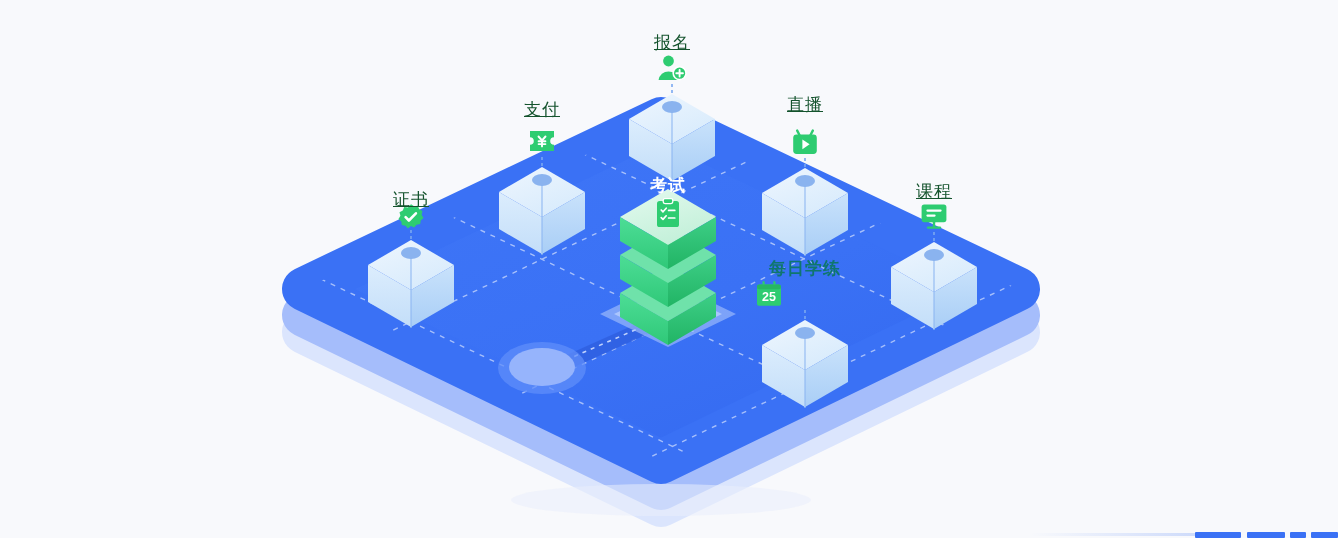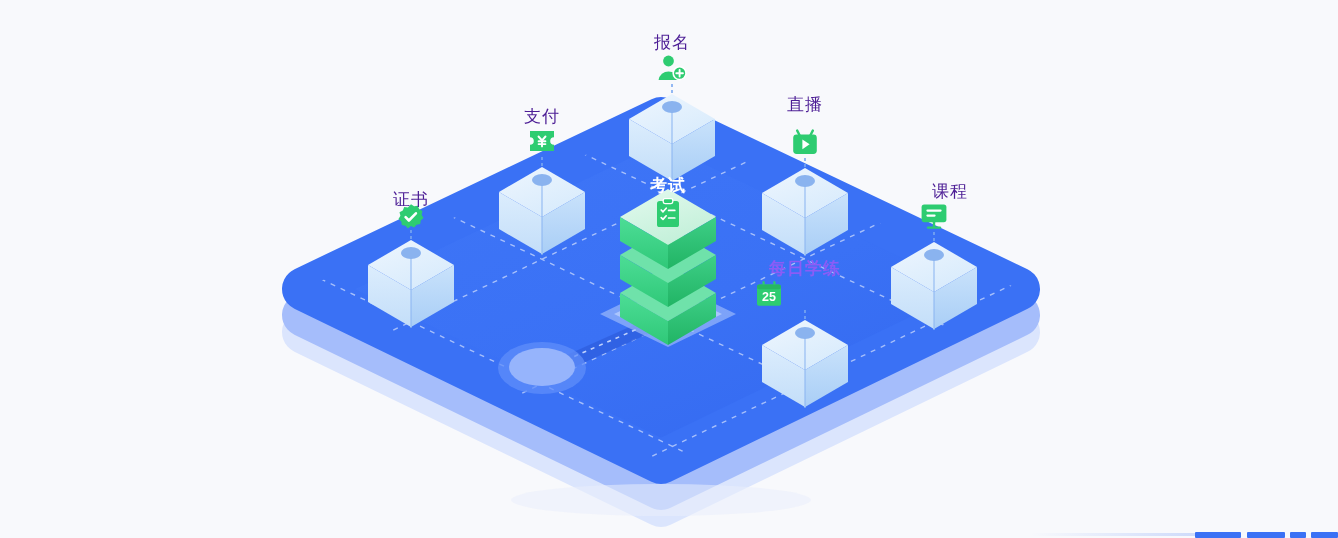--- a/index.html
+++ b/index.html
@@ -25,23 +25,23 @@
   }
   .node-label {
     position: absolute;
     font-size: 17px;
     letter-spacing: 1px;
     white-space: nowrap;
     transform: translateX(-50%);
     font-weight: 400;
     pointer-events: none;
   }
-  .label-dark { color: #4c1d95; }
+  .label-dark { color: #14532d; text-decoration: underline; }
   .label-exam { color: #ffffff; font-weight: 700; font-family: Liberation Serif, serif; }
-  .label-daily { color: #8b5cf6; font-weight: 700; }
+  .label-daily { color: #0f766e; font-weight: 700; }
   .node-icon {
     position: absolute;
     transform: translateX(-50%);
   }
   .bottom-strip {
     position: absolute;
     left: 1195px;
     bottom: 0px;
     width: 143px;
     height: 6px;
@@ -292,26 +292,26 @@
     <g stroke="#ffffff" stroke-width="2.1" stroke-linecap="round" fill="none">
       <path d="M7.4 7.6 H20.6"></path>
       <path d="M7.4 12.6 H14.6"></path>
     </g>
     <path d="M14 19.2 V23" stroke="#2ecc71" stroke-width="2.4" stroke-linecap="round"></path>
     <path d="M8 24.6 H20" stroke="#2ecc71" stroke-width="2.4" stroke-linecap="round"></path>
   </svg>
 </div>
 
 <div class="node-label label-dark" style="left:411px; top:188px;">证书</div>
-<div class="node-label label-dark" style="left:542px; top:105px;">支付</div>
+<div class="node-label label-dark" style="left:542px; top:98px;">支付</div>
 <div class="node-label label-dark" style="left:672px; top:31px;">报名</div>
 <div class="node-label label-exam" style="left:668px; top:174px;">考试</div>
 <div class="node-label label-dark" style="left:805px; top:93px;">直播</div>
 <div class="node-label label-daily" style="left:805px; top:257px;">每日学练</div>
-<div class="node-label label-dark" style="left:934px; top:180px;margin-left:16px;">课程</div>
+<div class="node-label label-dark" style="left:934px; top:180px;">课程</div>
 
 <div class="bottom-fade"></div>
 <div class="bottom-strip">
   <div class="bs-seg" style="left:0px;   width:46px;"></div>
   <div class="bs-seg" style="left:52px;  width:38px;"></div>
   <div class="bs-seg" style="left:95px;  width:16px;"></div>
   <div class="bs-seg" style="left:116px; width:27px;"></div>
 </div>
 
 </div>

